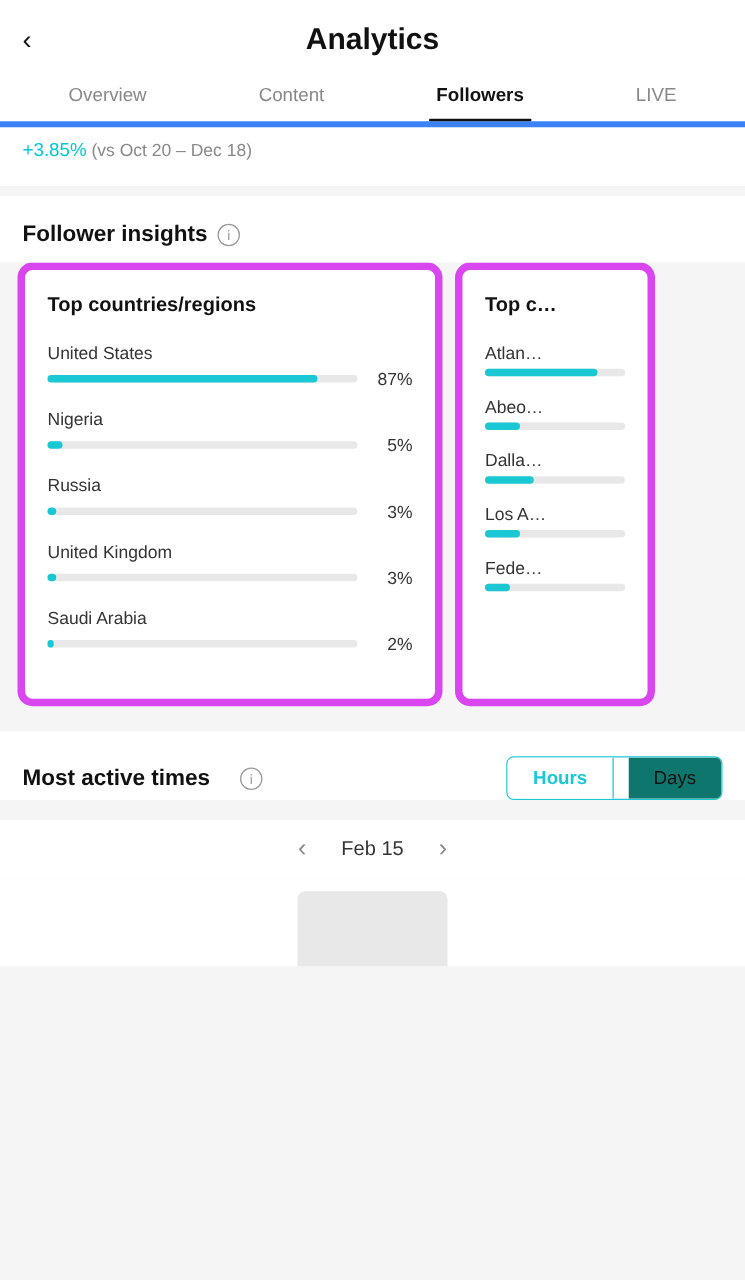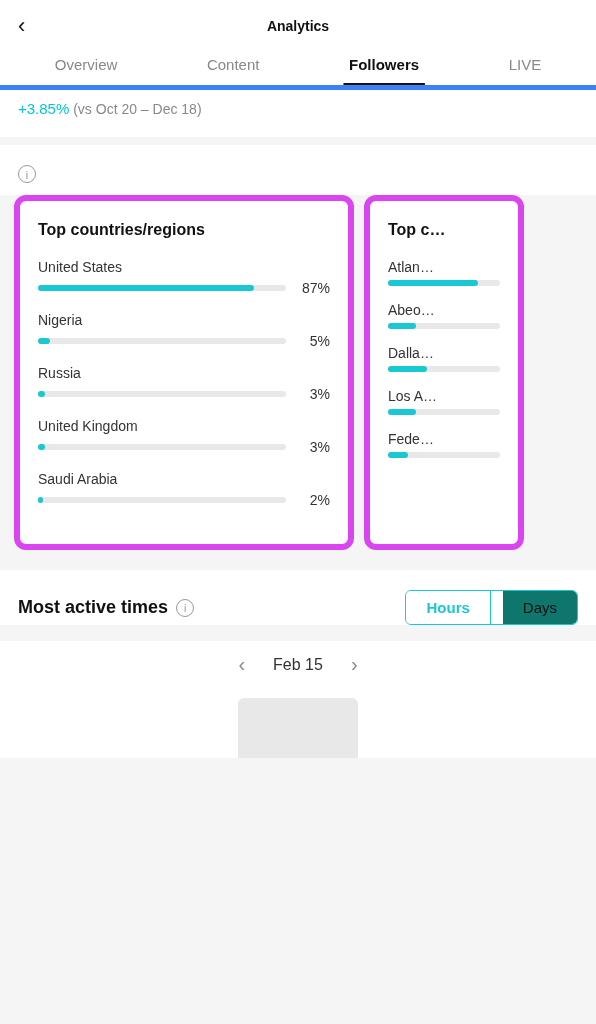--- a/index.html
+++ b/index.html
@@ -22,21 +22,21 @@
       position: relative;
     }
     .back-btn {
       position: absolute;
       left: 18px;
       font-size: 22px;
       color: #111;
       cursor: pointer;
     }
     .header-title {
-      font-size: 14px;
+      font-size: 24px;
       font-weight: 700;
       color: #111;
     }
 
     
     .tabs {
       background: #fff;
       display: flex;
       justify-content: space-around;
       padding: 0 10px;
@@ -192,21 +192,21 @@
     }
     .active-times-header {
       display: flex;
       align-items: center;
       justify-content: space-between;
       margin-bottom: 16px;
     }
     .active-times-left {
       display: flex;
       align-items: center;
-      gap: 8px;
+      gap: 24px;
     }
     .active-times-title {
       font-size: 18px;
       font-weight: 700;
       color: #111;
     }
     .toggle-group {
       display: flex;
       gap: 12px;
       border: 1.5px solid #1ac8d4;
@@ -283,20 +283,21 @@
 <div class="growth-section">
   <div class="growth-label">
     <span class="growth-value">+3.85%</span>
     <span class="growth-period"> </span><span class="growth-period">(vs Oct 20 – Dec 18)</span>
   </div>
 </div>
 
 <div class="divider"></div>
 
 <div class="section-header">
+  <span class="section-title">Follower insights</span>
   <div class="info-icon">ℹ</div>
 </div>
 
 <div class="cards-container">
 
   <div class="card card-main">
     <div class="card-title">Top countries/regions</div>
 
     <div class="country-row">
       <div class="country-name">United States</div>

